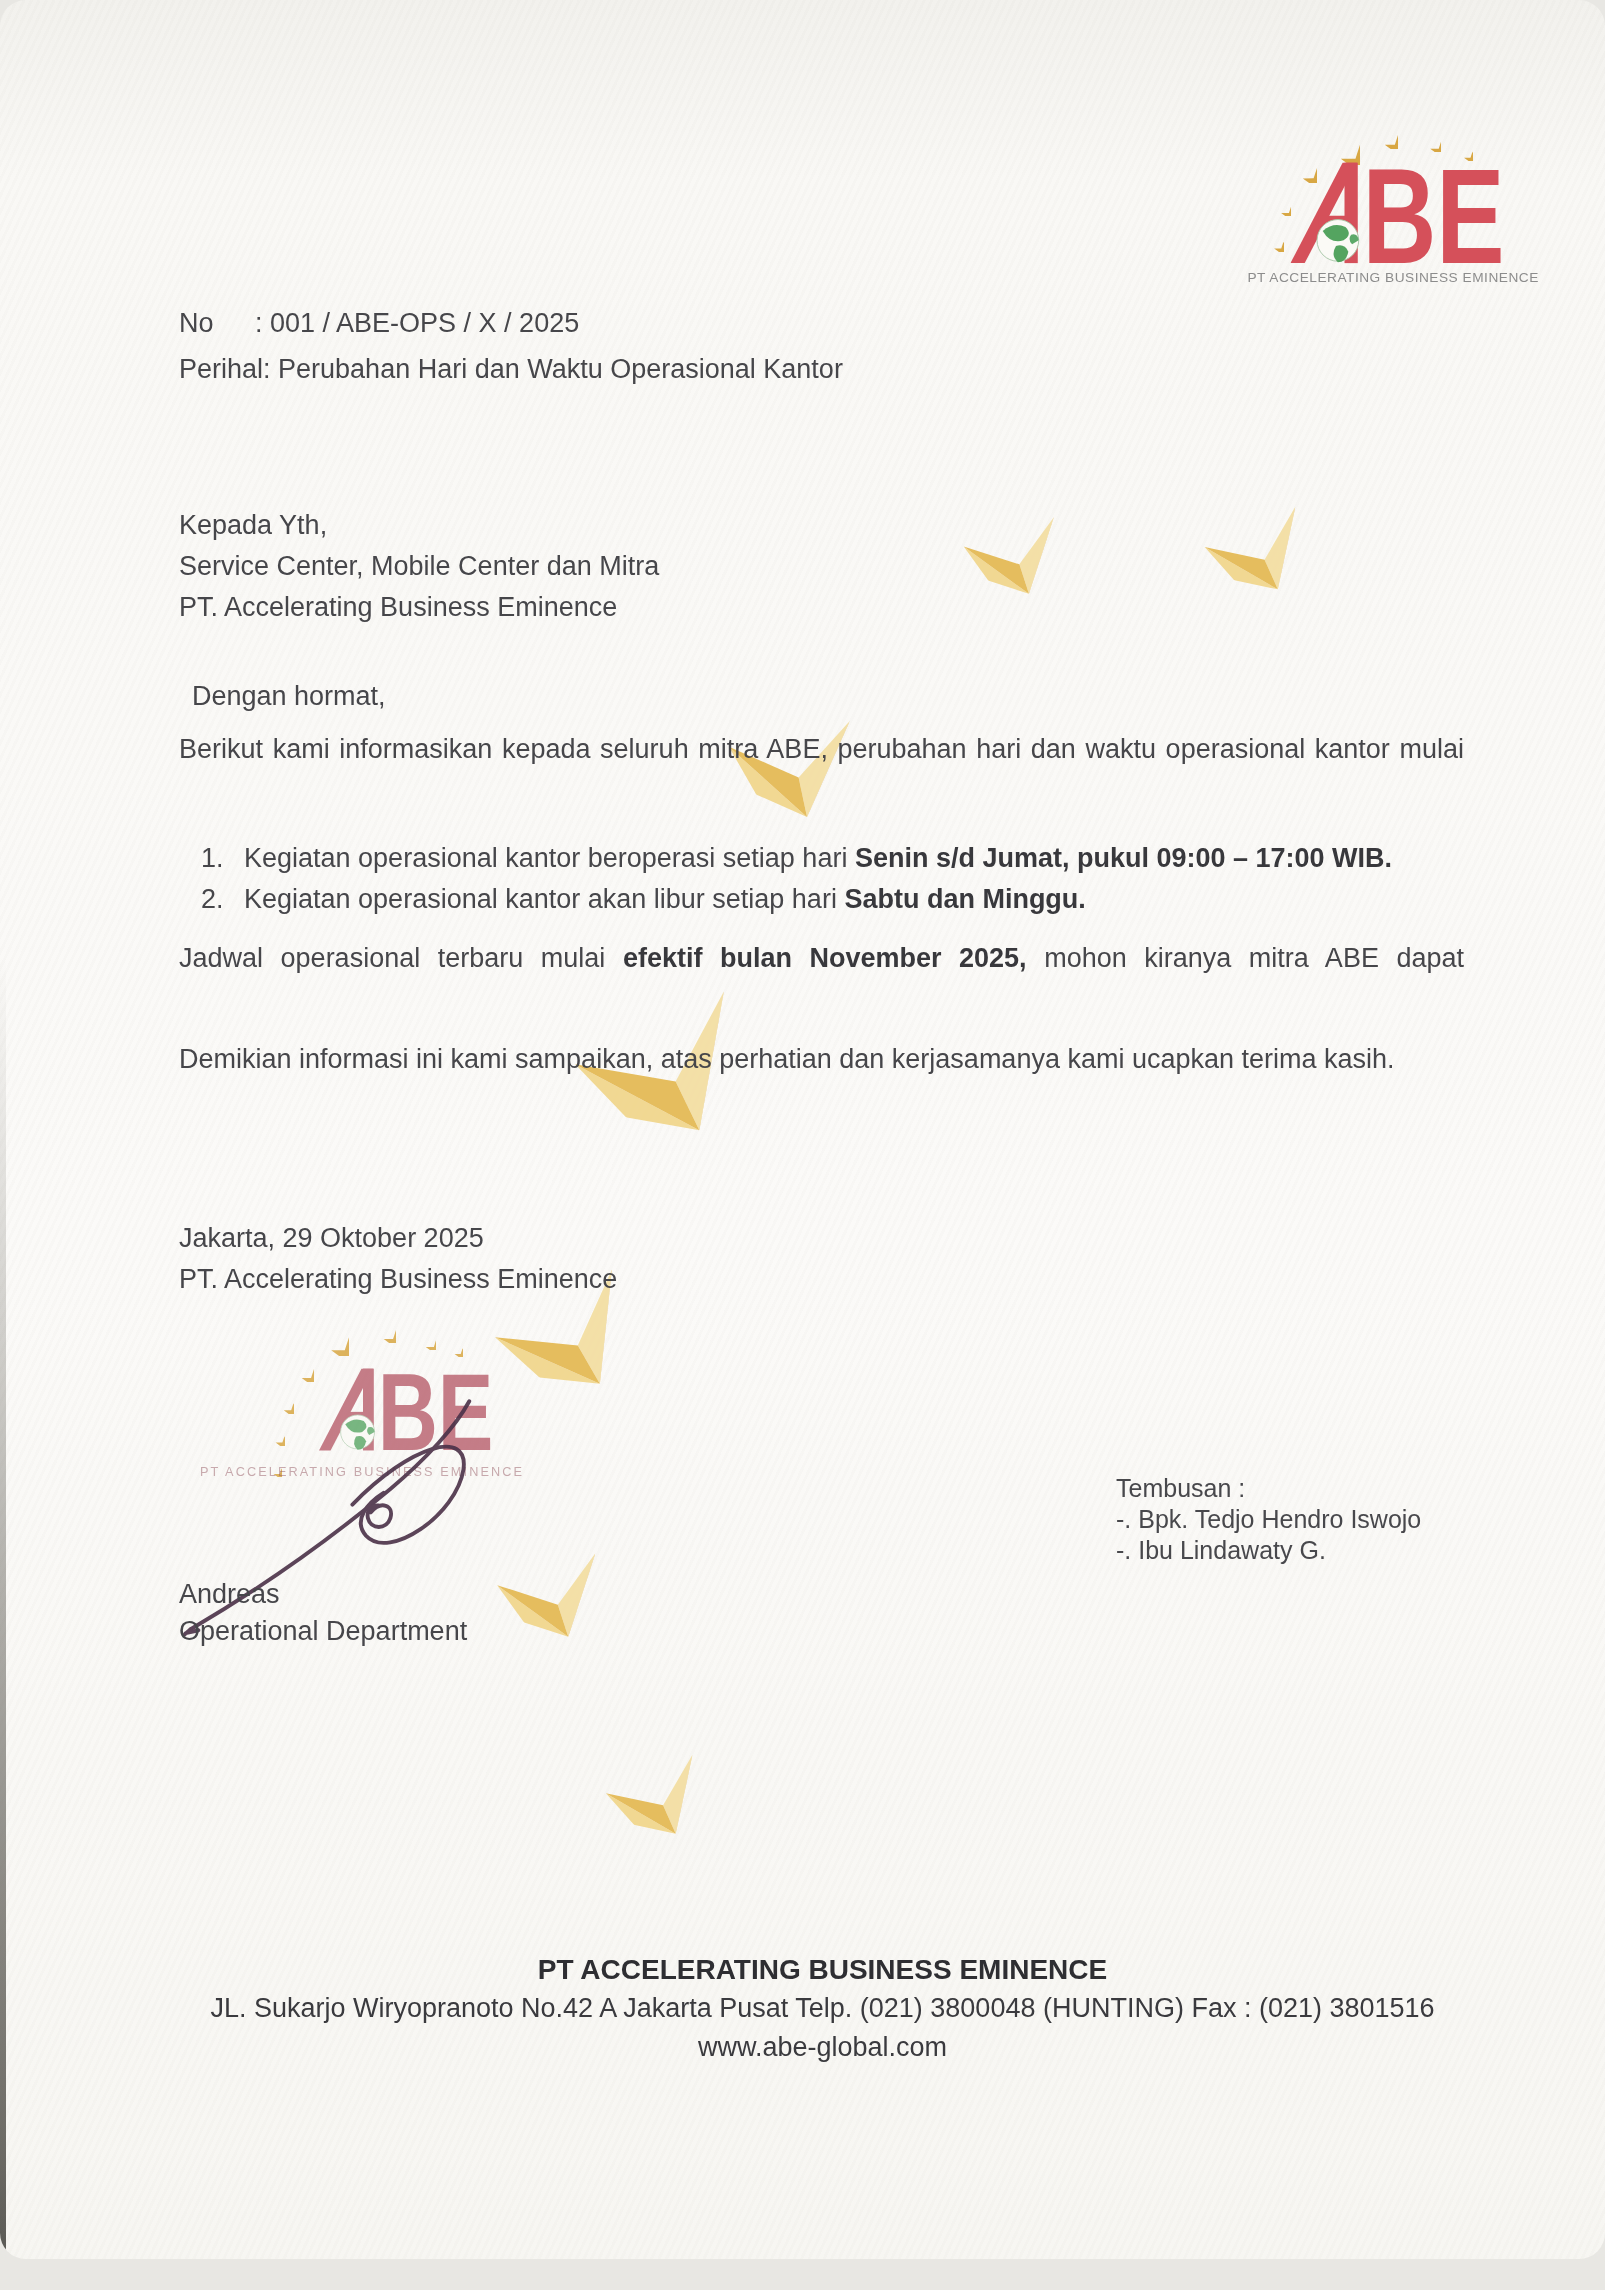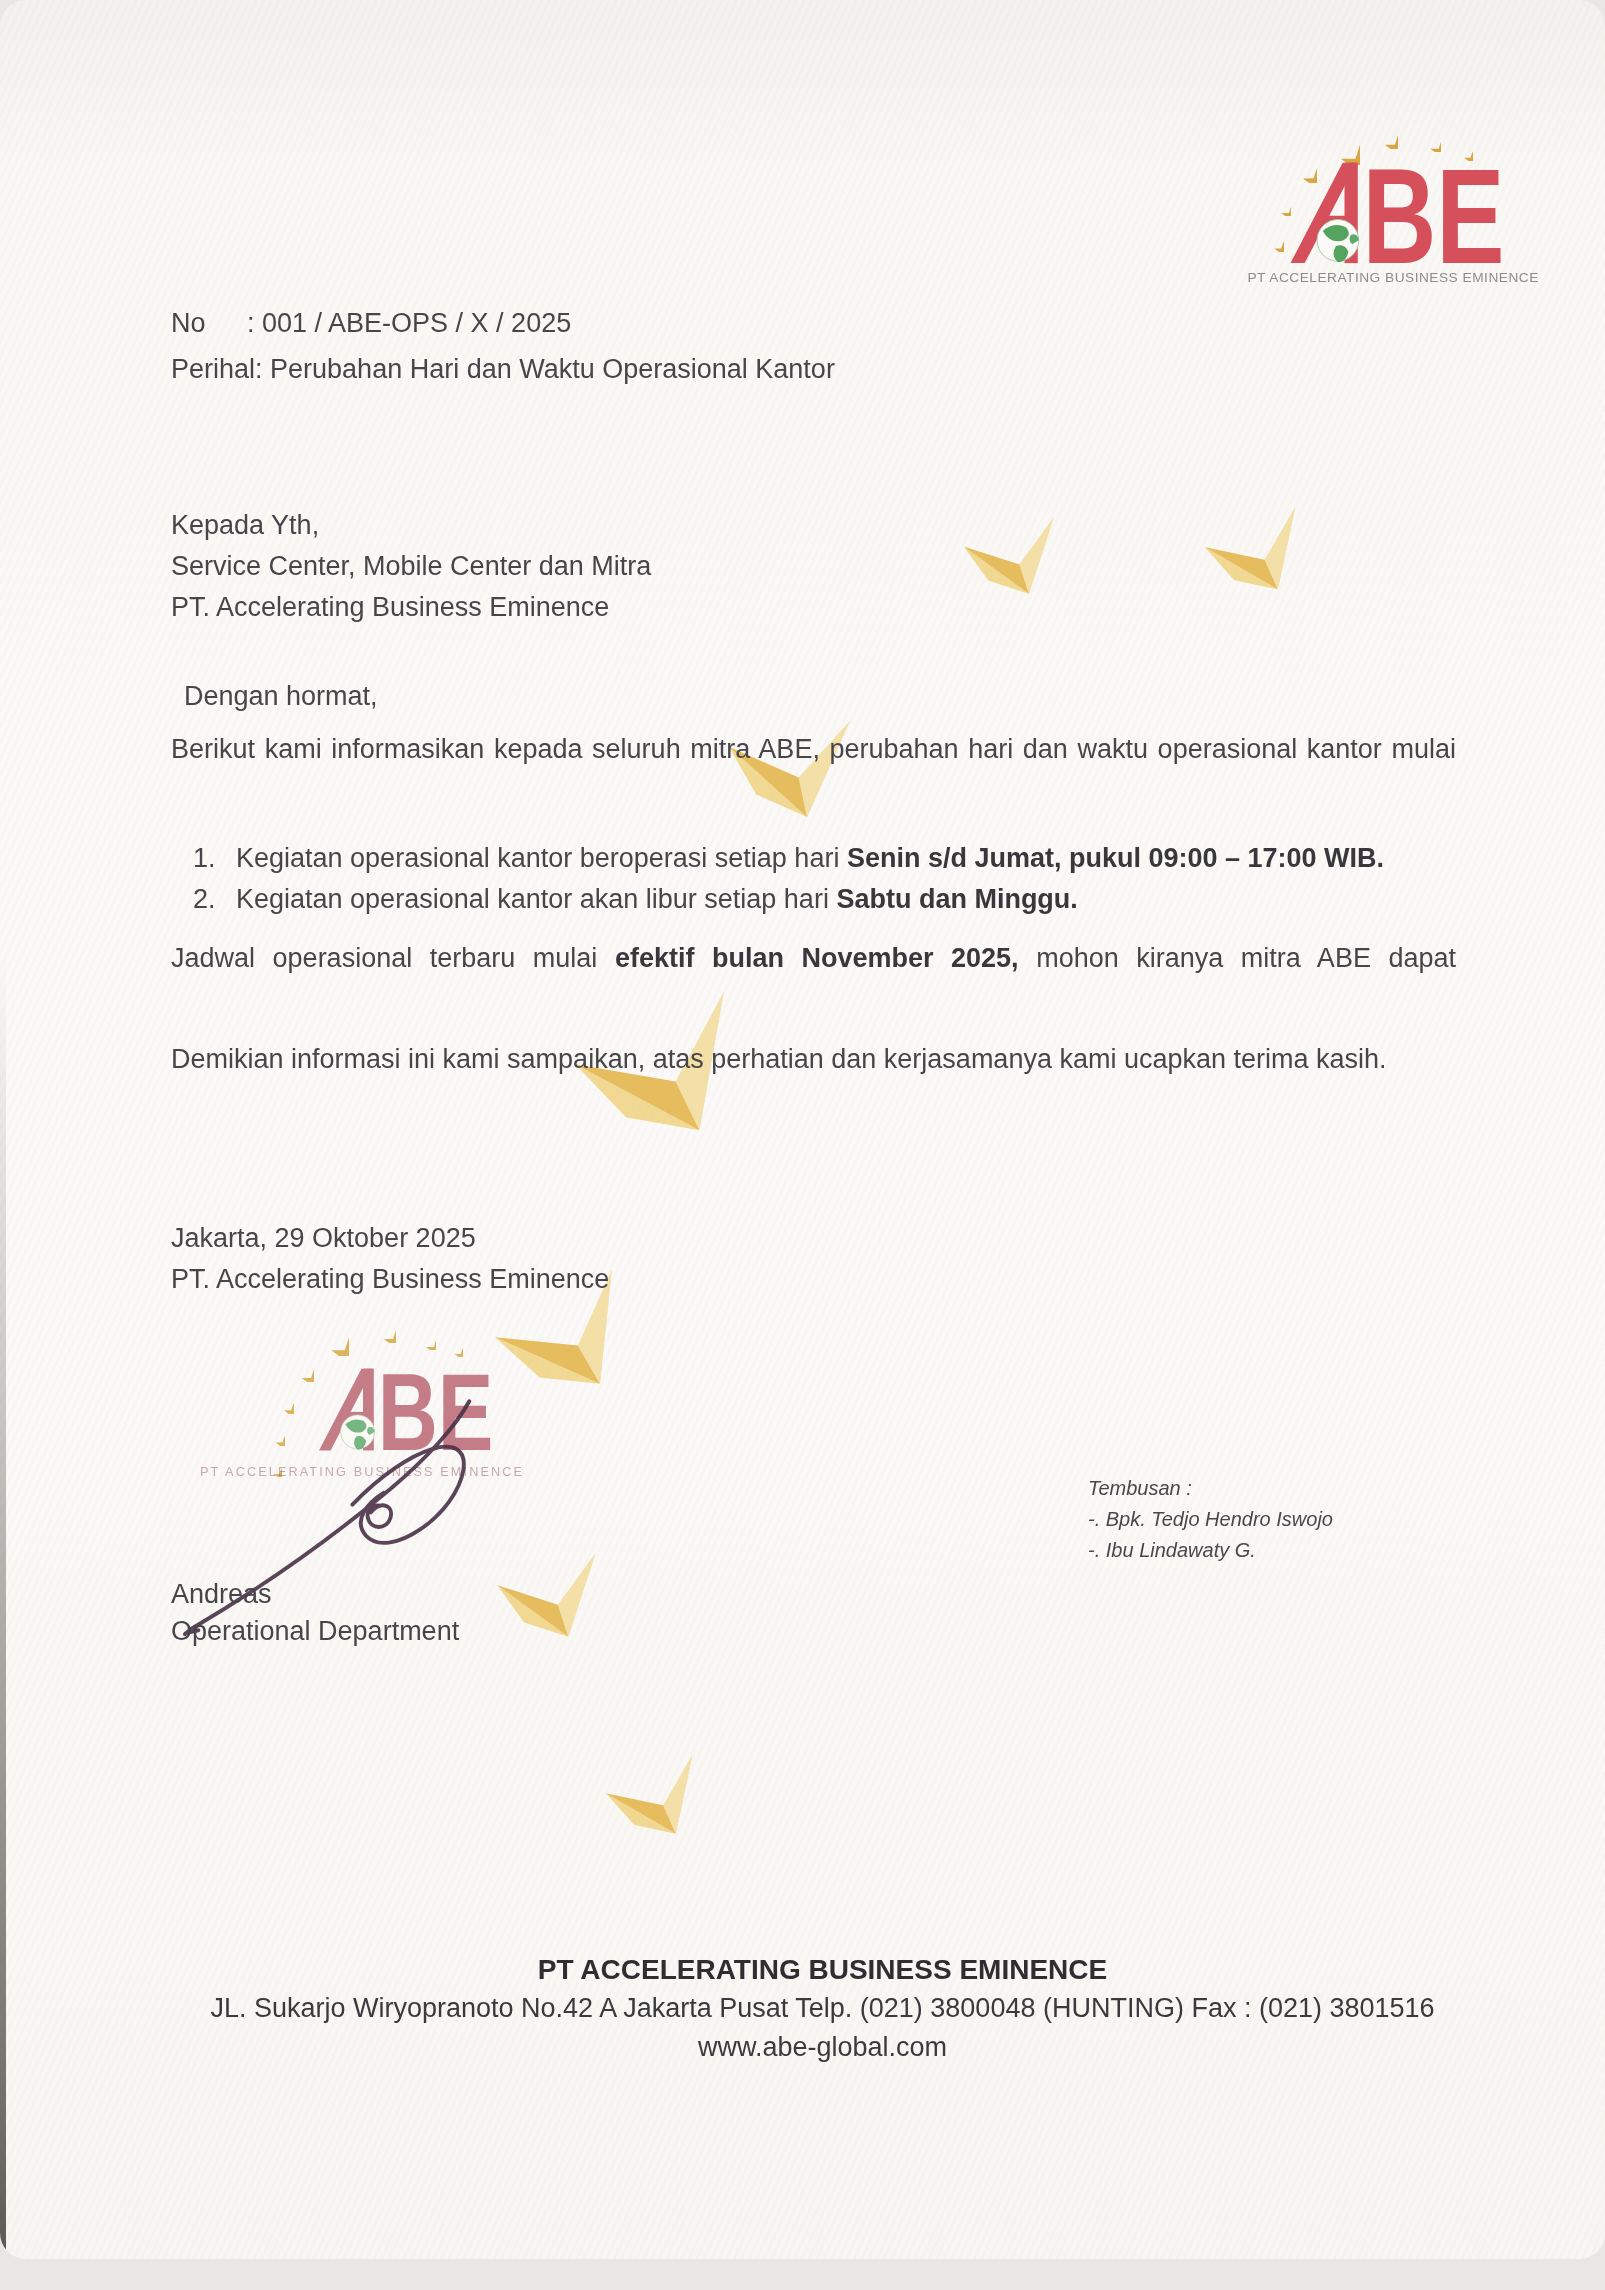--- a/index.html
+++ b/index.html
@@ -4,21 +4,21 @@
 <style>
   html,body{margin:0;padding:0;background:#e8e7e3;}
   #page{
     position:relative;width:1605px;height:2259px;overflow:hidden;
     background:linear-gradient(180deg,#f2f1ed 0%,#f9f8f5 8%,#fbfaf8 55%,#f7f6f2 100%);
     font-family:"Liberation Sans",sans-serif;color:#454549;border-radius:26px;
   }
   #page::after{content:"";position:absolute;inset:0;pointer-events:none;
     background:repeating-linear-gradient(115deg,rgba(120,115,100,.025) 0 2.9px,rgba(255,255,255,0) 2.9px 6.8px);}
   .abs{position:absolute;}
-  .txt{font-size:27px;color:#46464a;}
+  .txt{font-size:27px;color:#46464a;margin-left:8px;}
   .bold{font-weight:700;color:#38383c;}
   
   .edge-left{left:0;top:956px;width:5.9px;height:1335px;
     background:linear-gradient(180deg,rgba(110,108,100,0) 0%,rgba(100,98,90,.35) 35%,rgba(72,70,64,.8) 90%,rgba(55,55,50,.85) 100%);}
   
   .letterhead{left:1224px;top:109px;width:327px;height:195px;}
   .lh-star{position:absolute;}
   .lh-tagline{position:absolute;left:7.8px;top:161px;width:307px;text-align:right;
     font-size:13.7px;letter-spacing:0.5px;color:#8c8c8c;}
   
@@ -29,21 +29,21 @@
   .recipient{left:171px;top:505px;line-height:41px;}
   .salutation{left:184px;top:676px;line-height:41px;}
   .para{left:171px;width:1285px;line-height:41px;}
   .p1{top:729px;} .p2{top:938px;} .p3{top:1039px;}
   .jl{text-align:justify;text-align-last:justify;}
   .list{left:193px;top:838px;width:1268px;line-height:41px;}
   .list-item{display:flex;}
   .list-num{width:43px;flex:none;}
   .signoff{left:171px;top:1218px;line-height:41px;}
   .signer{left:171px;top:1576px;line-height:37px;}
-  .tembusan{left:1088px;top:1473px;font-style:italic;font-size:20px;line-height:31px;color:#48484c;}
+  .tembusan{left:1116px;top:1473px;font-size:25px;line-height:31px;color:#48484c;}
   .footer{left:59px;top:1950px;width:1527px;text-align:center;line-height:39px;color:#3a3a3e;}
   .footer-title{font-weight:700;font-size:28px;color:#2e2e32;}
   .footer-line{font-size:27px;}
   
   .wm{position:absolute;opacity:.96;z-index:1;}
   .wm svg{display:block;width:100%;height:100%;} .z3{z-index:3;position:absolute;}
   
   .stamp{left:161px;top:1317px;width:458px;height:332px;z-index:2;}
   .stamp-tagline{position:absolute;left:39px;top:148px;width:380px;font-size:12.7px;
     letter-spacing:2.1px;color:rgba(150,90,100,.5);}

